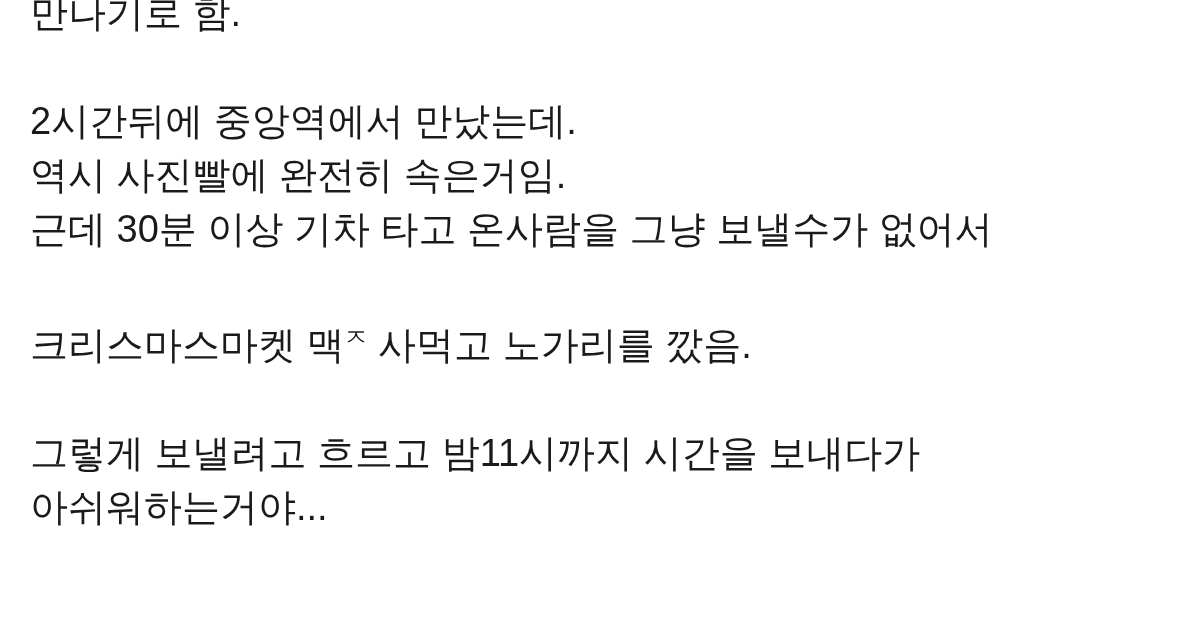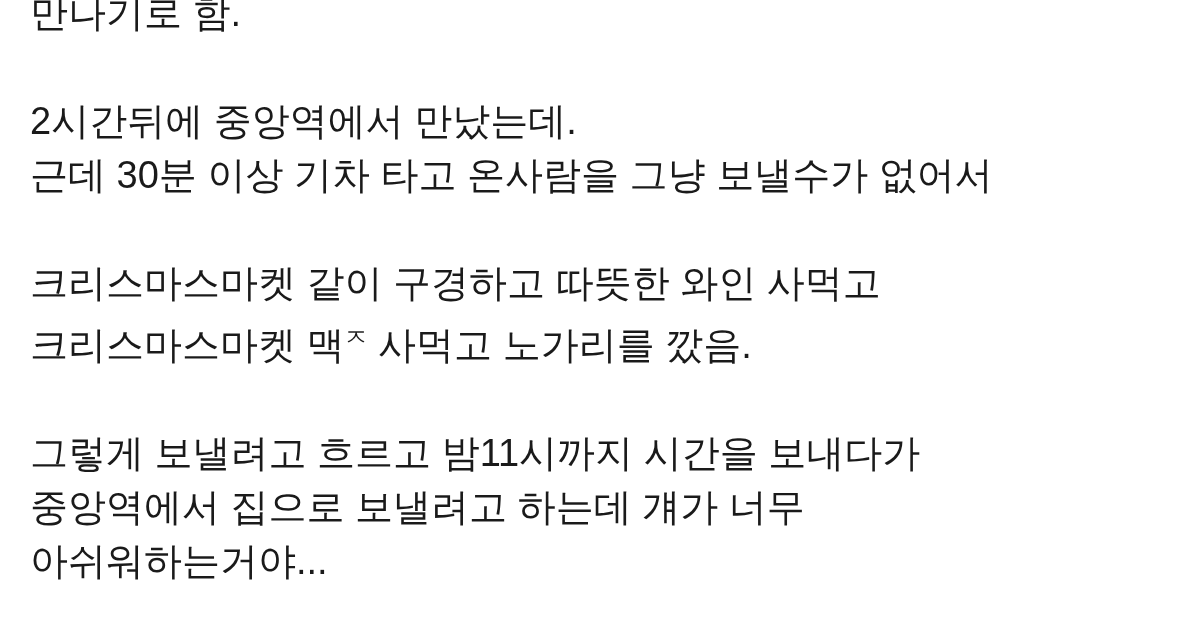--- a/index.html
+++ b/index.html
@@ -42,27 +42,26 @@
 <body style="background: rgb(255, 255, 255);">
 
 <div class="post-body" style="color: rgb(26, 26, 26);">
 
   <div class="paragraph">
     <div class="line">만나기로 함.</div>
   </div>
 
   <div class="paragraph">
     <div class="line">2시간뒤에 중앙역에서 만났는데.</div>
+    <div class="line">역시 사진빨에 완전히 속은거임.</div>
     <div class="line">근데 30분 이상 기차 타고 온사람을 그냥 보낼수가 없어서</div>
   </div>
 
   <div class="paragraph">
-    <div class="line">크리스마스마켓 같이 구경하고 따뜻한 와인 사먹고</div>
     <div class="line"><span>크리스마스마켓 맥</span><span class="jamo-sup">ㅈ</span><span> 사먹고 노가리를 깠음.</span></div>
   </div>
 
   <div class="paragraph">
     <div class="line">그렇게 보낼려고 흐르고 밤11시까지 시간을 보내다가</div>
-    <div class="line">중앙역에서 집으로 보낼려고 하는데 걔가 너무</div>
     <div class="line">아쉬워하는거야...</div>
   </div>
 
 </div>
 
 </body></html>

